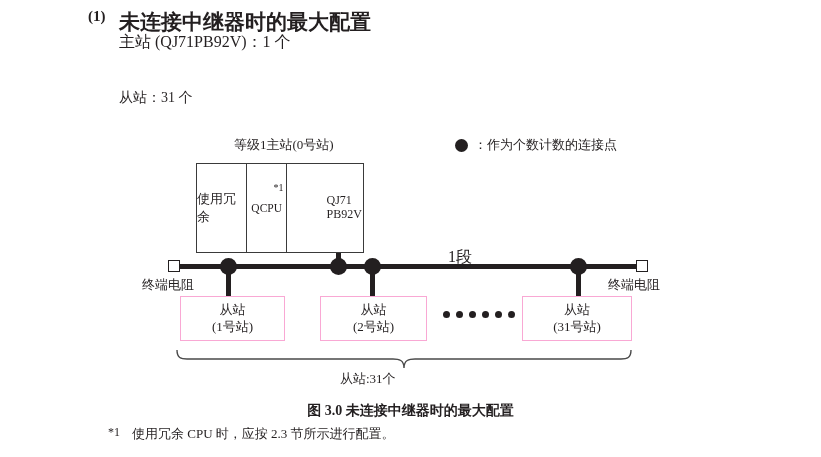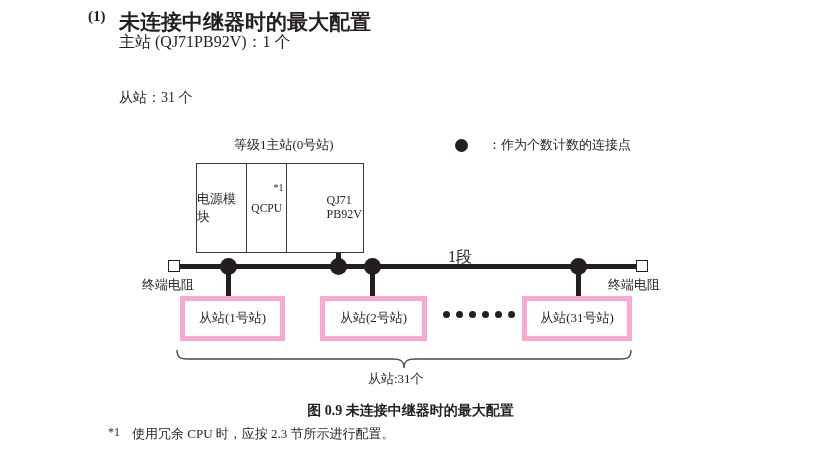--- a/index.html
+++ b/index.html
@@ -13,21 +13,21 @@
   .abs{position:absolute;}
   .nowrap{white-space:nowrap;}
 
   
   #heading-number{left:88px;top:8px;font-size:15px;font-weight:bold;letter-spacing:0px;}
   #heading-title{left:119px;top:8px;font-size:21px;font-weight:bold;}
   #spec-master{left:119px;top:32px;font-size:16px;}
   #spec-slave{left:119px;top:57px;font-size:14px;margin-top:32px;}
 
   
-  #legend{left:455px;top:136px;display:flex;align-items:center;gap:20px;font-size:13px;}
+  #legend{left:455px;top:136px;display:flex;align-items:center;gap:6px;font-size:13px;}
   #legend-dot{width:13px;height:13px;border-radius:50%;background:#231f20;display:inline-block;}
   #legend-text{font-size:13px;}
 
   
   #rack-label{left:196px;top:136px;font-size:13px;margin-left:38px;}
   #rack{left:196px;top:163px;width:168px;height:90px;
         border:1px solid #3a3a3a;box-sizing:border-box;display:flex;}
   .rack-cell{position:relative;height:100%;box-sizing:border-box;
              display:flex;align-items:center;justify-content:center;font-size:13px;}
   #cell-power{width:66px;border-right:1px solid #3a3a3a;}
@@ -54,33 +54,33 @@
   #dot-slave2{left:364px;top:258px;}
   #dot-slave31{left:570px;top:258px;}
 
   .drop{background:#231f20;width:5px;}
   #drop-master{left:336px;top:253px;height:14px;}
   #drop-slave1{left:226px;top:266px;height:30px;}
   #drop-slave2{left:370px;top:266px;height:30px;}
   #drop-slave31{left:576px;top:266px;height:30px;}
 
   
-  .slave-box{height:45px;border:5px solid #f9a8d4;box-sizing:border-box;background:#fff;
-             display:flex;flex-direction:row;align-items:center;justify-content:center;
+  .slave-box{height:45px;border:1px solid #f9a8d4;box-sizing:border-box;background:#fff;
+             display:flex;flex-direction:column;align-items:center;justify-content:center;
              font-size:13px;line-height:1.25;}
   #slave-1{left:180px;top:296px;width:105px;}
   #slave-2{left:320px;top:296px;width:107px;}
   #slave-31{left:522px;top:296px;width:110px;}
 
   #ellipsis{left:443px;top:311px;display:flex;gap:6px;align-items:center;}
   .ell-dot{width:7px;height:7px;border-radius:50%;background:#231f20;}
 
   
   #brace{left:175px;top:348px;width:458px;height:22px;}
-  #brace-label{left:340px;top:370px;font-size:13px;margin-left:28px;}
+  #brace-label{left:340px;top:370px;font-size:13px;}
 
   
   #figure-caption{left:0;top:402px;width:821px;text-align:center;font-size:14px;font-weight:bold;}
   #footnote-mark{left:108px;top:425px;font-size:12px;}
   #footnote-text{left:132px;top:425px;font-size:13px;}
 </style>
 </head>
 <body>
 
 <div class="abs nowrap" id="heading-number">(1)</div>
@@ -90,21 +90,21 @@
 
 <div class="abs nowrap" id="legend">
   <span id="legend-dot"></span>
   <span id="legend-text">：作为个数计数的连接点</span>
 </div>
 
 <div class="abs nowrap" id="rack-label">等级1主站(0号站)</div>
 
 <div class="abs" id="rack">
   <div class="rack-cell" id="cell-power">
-    <span>电源模块</span>
+    <span>使用冗余</span>
   </div>
   <div class="rack-cell" id="cell-cpu">
     <span>QCPU</span>
     <span id="cpu-footnote">*1</span>
   </div>
   <div class="rack-cell" id="cell-master">
     <span>
       <span id="master-line1">QJ71</span>
       <span id="master-line2">PB92V</span>
     </span>
@@ -150,15 +150,15 @@
     <span class="ell-dot"></span>
     <span class="ell-dot"></span>
     <span class="ell-dot"></span>
   </div>
 
 <svg class="abs" id="brace" viewBox="0 0 458 22" preserveAspectRatio="none">
   <path d="M2,2 C2,10 6,11 12,11 L218,11 C224,11 229,12 229,20 C229,12 234,11 240,11 L446,11 C452,11 456,10 456,2" fill="none" stroke="#4a4a4a" stroke-width="1.4"></path>
 </svg>
 <div class="abs nowrap" id="brace-label">从站:31个</div>
 
-<div class="abs nowrap" id="figure-caption">图 0.9  未连接中继器时的最大配置</div>
+<div class="abs nowrap" id="figure-caption">图 3.0  未连接中继器时的最大配置</div>
 <div class="abs nowrap" id="footnote-mark">*1</div>
 <div class="abs nowrap" id="footnote-text">使用冗余 CPU 时，应按 2.3 节所示进行配置。</div>
 
 </body></html>

